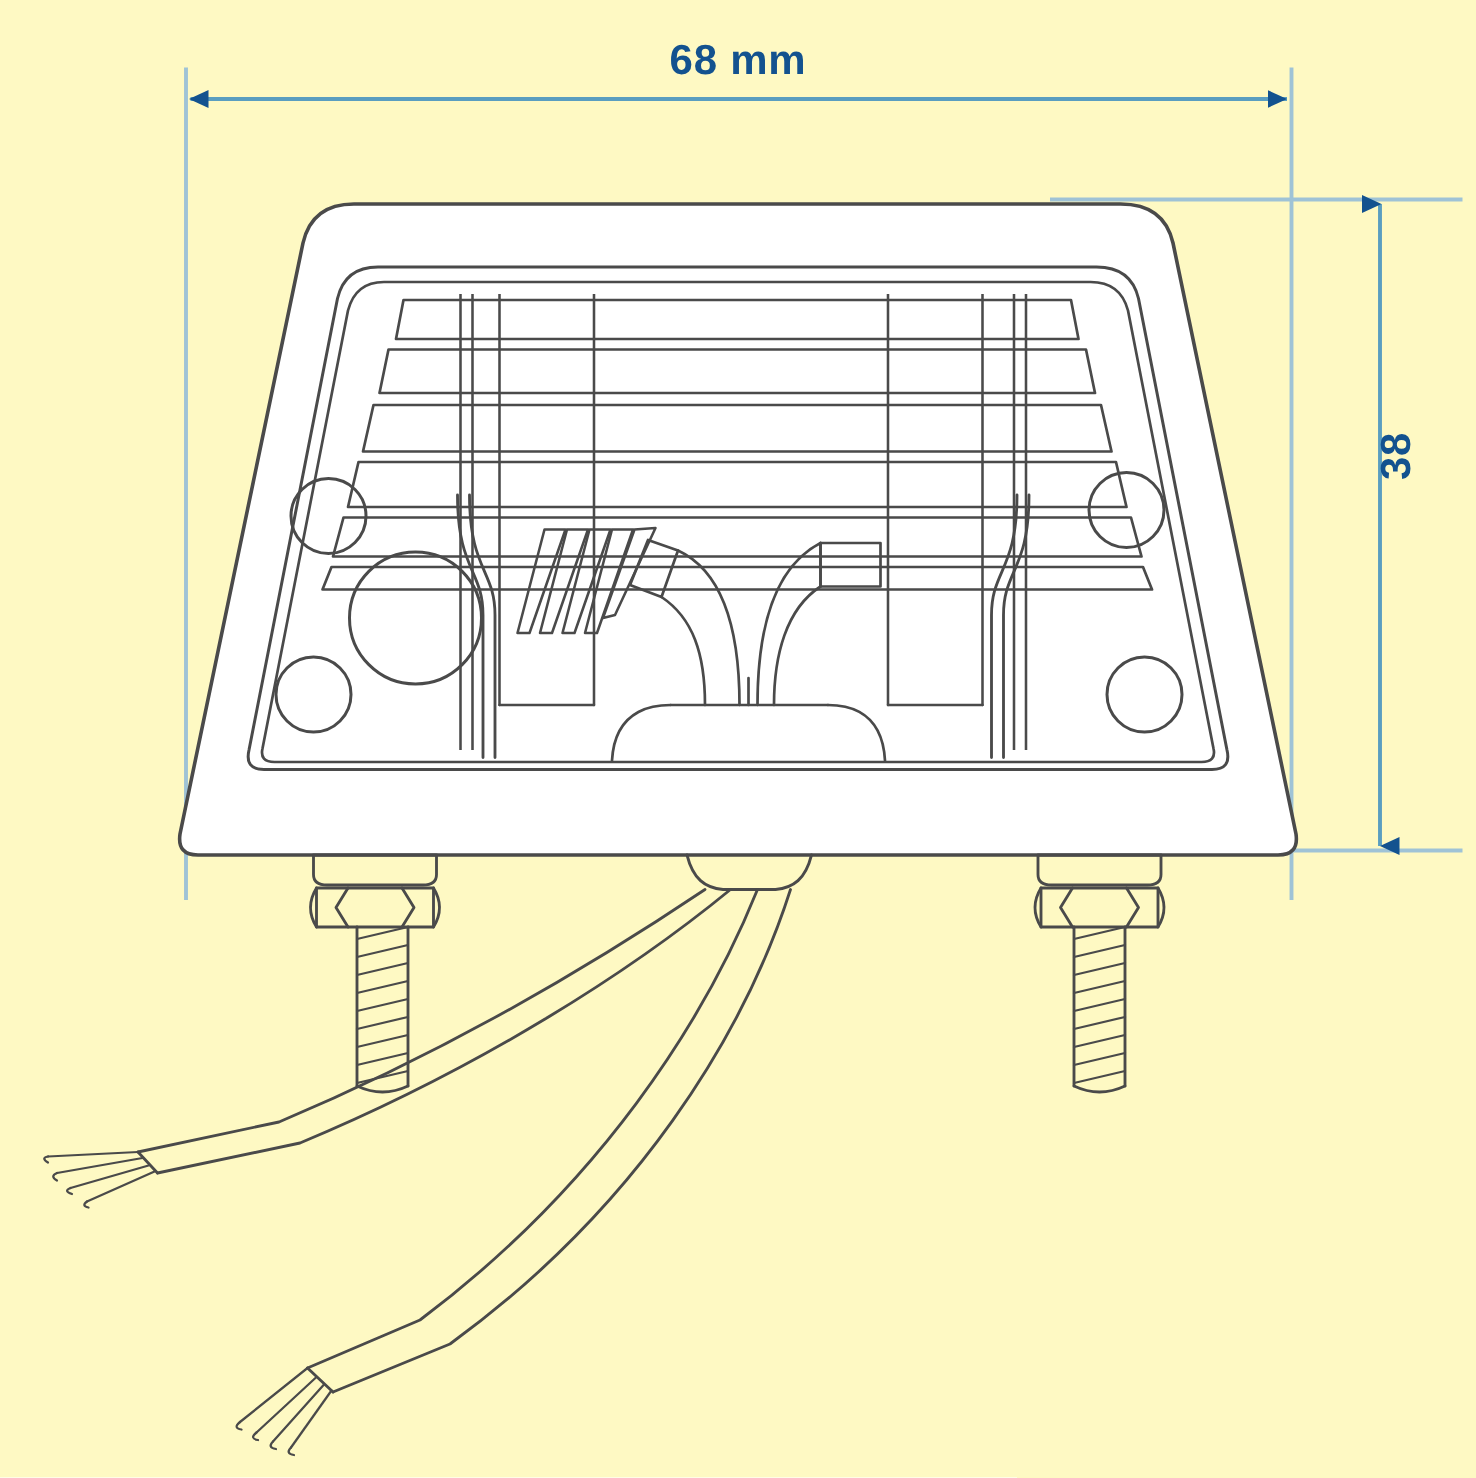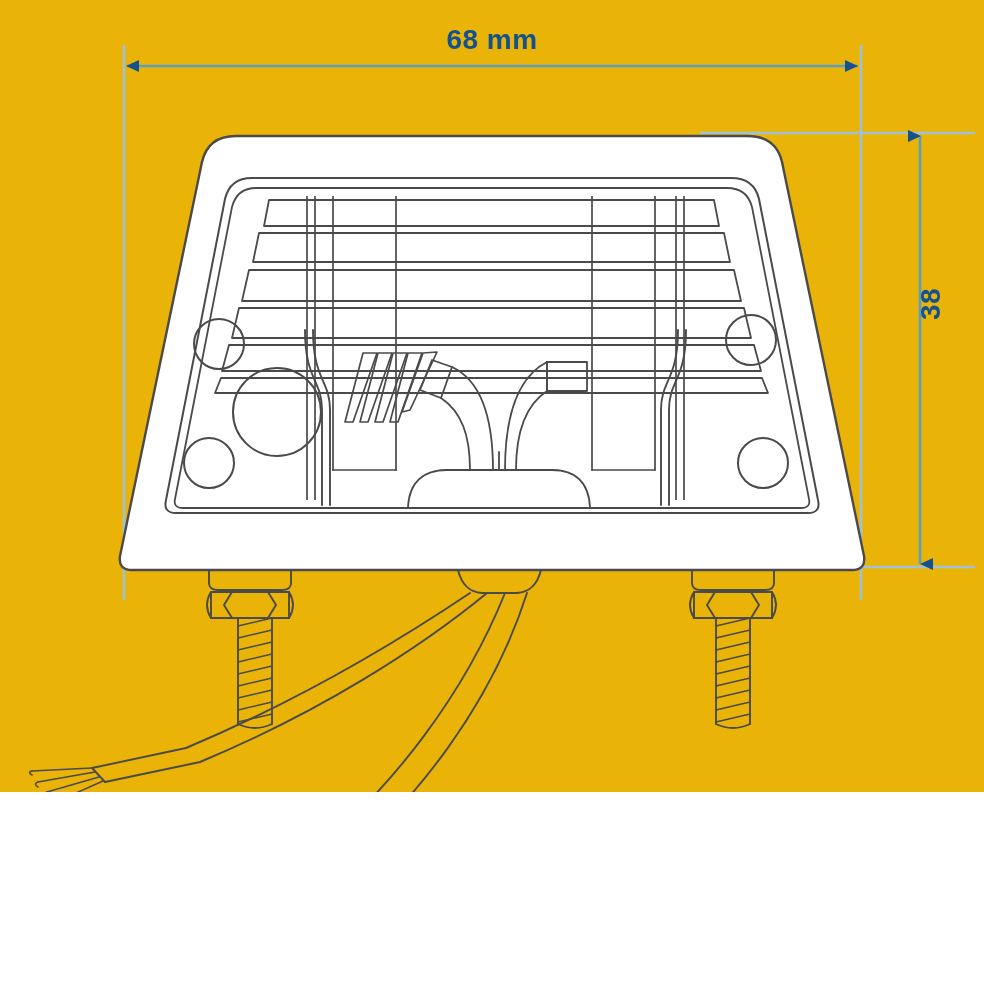--- a/index.html
+++ b/index.html
@@ -7,22 +7,22 @@
     margin: 0;
     padding: 0;
     background: #ffffff;
   }
   body {
     font-family: "Liberation Sans", sans-serif;
   }
   #page {
     position: relative;
     width: 984px;
-    height: 792px;
-    background: #eab308;
+    height: 985px;
+    background: #fef9c3;
     overflow: hidden;
   }
   #drawing-svg {
     position: absolute;
     left: 0;
     top: 0;
     width: 984px;
     height: 985px;
     display: block;
   }

